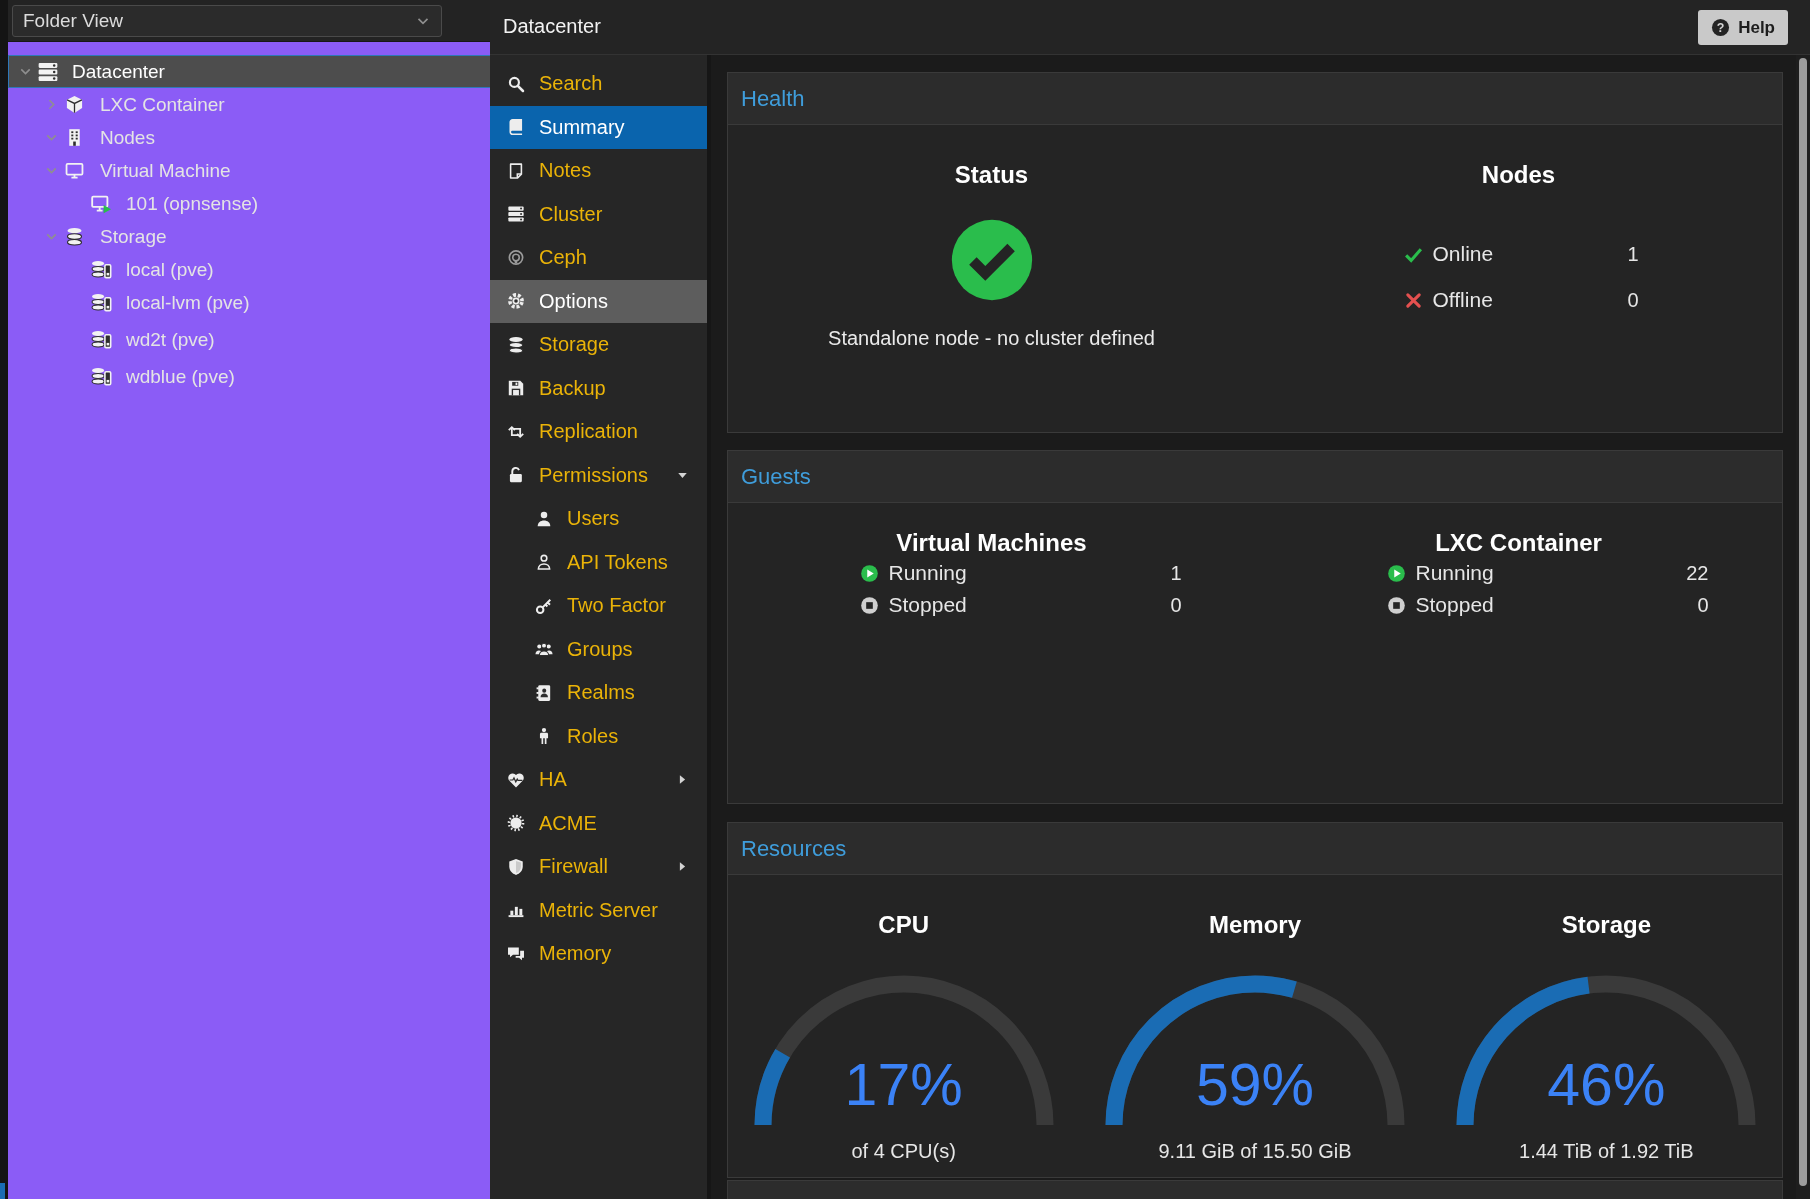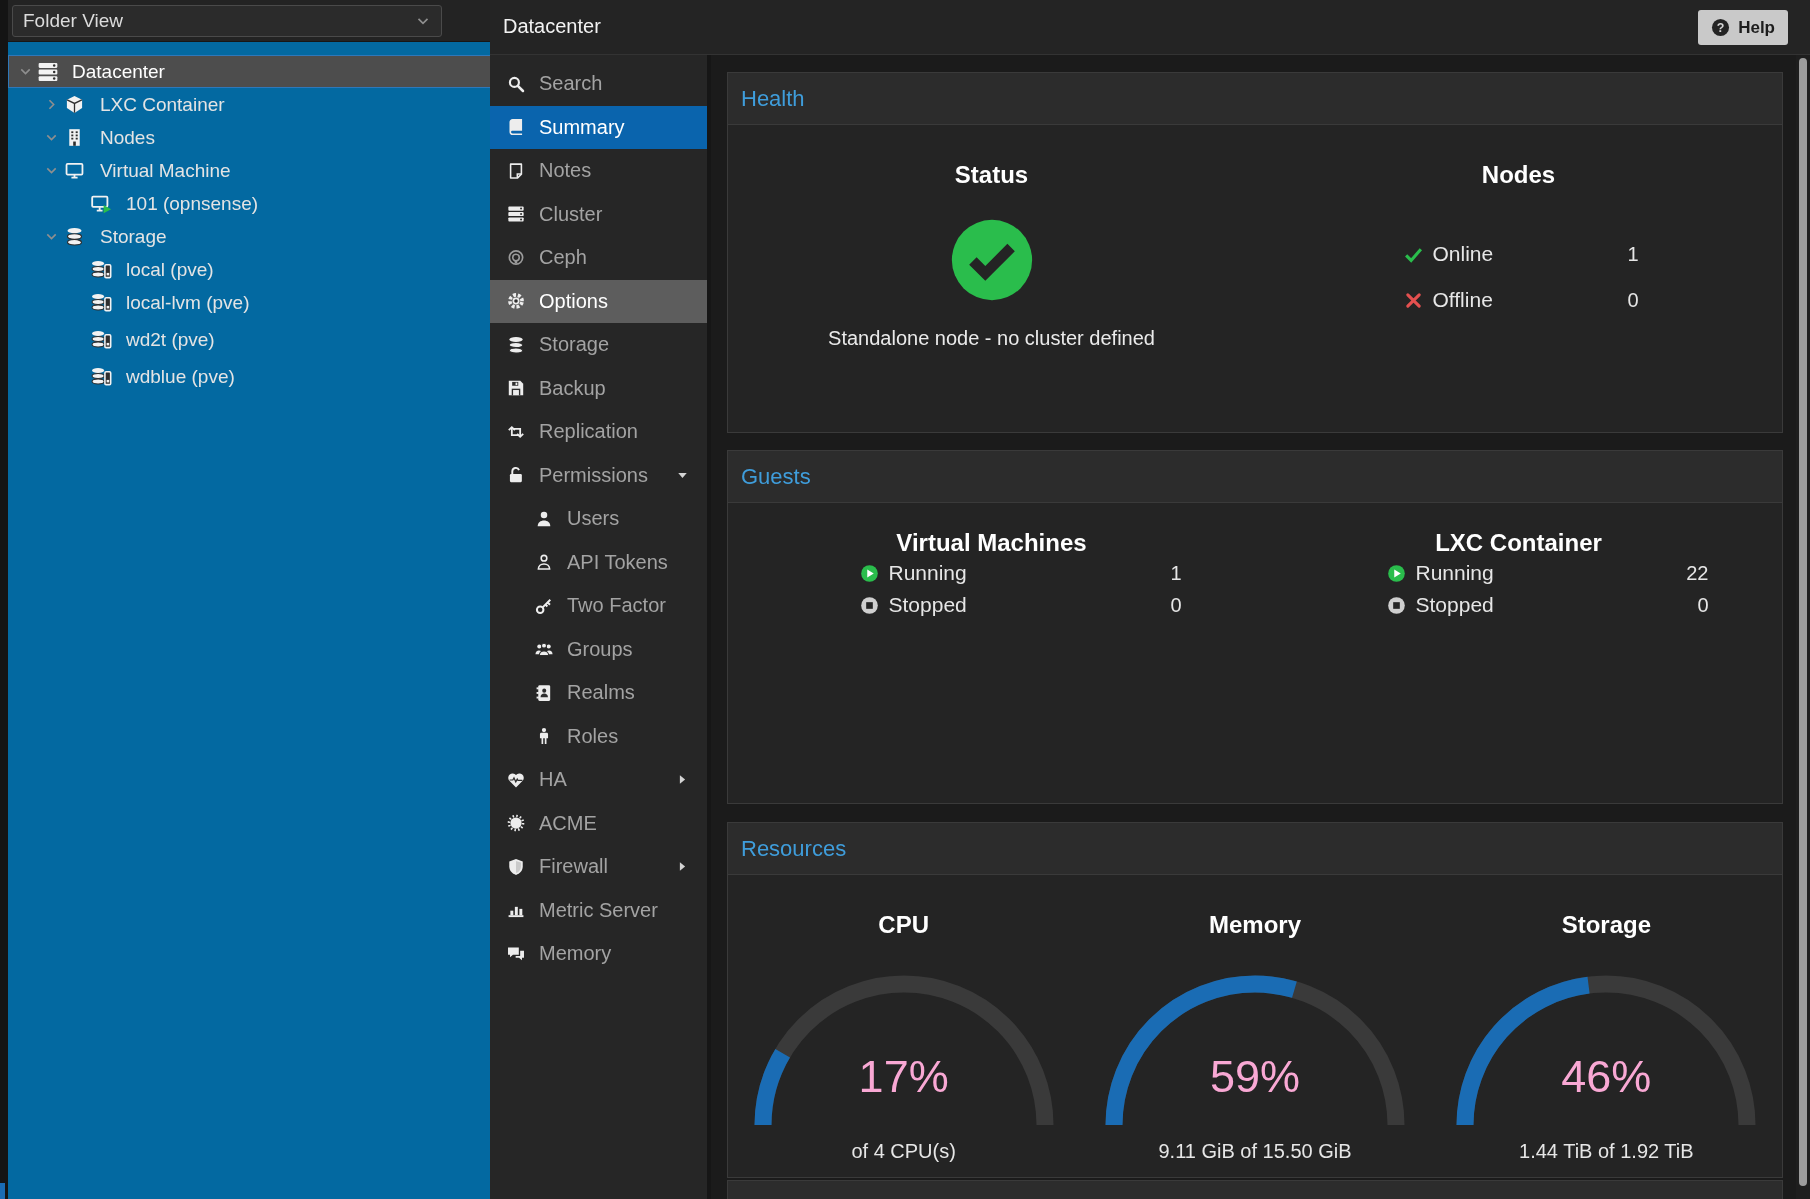--- a/index.html
+++ b/index.html
@@ -1,21 +1,21 @@
 <!DOCTYPE html>
 <html><head>
 <meta charset="utf-8">
 <style>
   html,body{margin:0;padding:0;background:#101010;}
   #root{position:relative;width:1810px;height:1199px;overflow:hidden;background:#141414;
         font-family:"Liberation Sans",sans-serif;color:#e6e6e6;}
   svg{display:block;width:100%;height:100%;}
 
   
-  .tree-panel{position:absolute;left:8px;top:0;width:541px;height:1199px;background:#0369a1;}
+  .tree-panel{position:absolute;left:8px;top:0;width:541px;height:1199px;background:#8b5cf6;}
   .tree-toolbar{position:absolute;left:0;top:0;right:0;height:42px;background:#232323;
                 border-bottom:1px solid #171717;box-sizing:border-box;}
   .combo{position:absolute;left:4px;top:5px;width:430px;height:32px;background:#2b2b2b;
          border:1px solid #4a4a4a;border-radius:3px;display:flex;align-items:center;
          padding:0 10px;box-sizing:border-box;font-size:19px;color:#dcdcdc;cursor:pointer;}
   .combo .chev{margin-left:auto;width:16px;height:16px;color:#8f8f8f;}
   .gear-btn{position:absolute;right:3px;top:4px;width:36px;height:34px;background:#414141;
             border:1px solid #5c5c5c;border-radius:3px;display:flex;align-items:center;
             justify-content:center;cursor:pointer;}
   .gear-btn .ic{width:20px;height:20px;color:#ffffff;}
@@ -37,21 +37,21 @@
   .topbar .title{position:absolute;left:13px;top:15px;font-size:20px;color:#f2f2f2;}
   .help-btn{position:absolute;right:22px;top:10px;height:35px;padding:0 13px;background:#c9c9c9;
             border-radius:3px;display:flex;align-items:center;gap:8px;color:#1d1d1d;
             font-size:17px;font-weight:bold;cursor:pointer;}
   .help-btn .ic{width:19px;height:19px;}
 
   
   .nav-panel{position:absolute;left:490px;top:55px;width:221px;bottom:0;background:#262626;
              border-right:4px solid #161616;box-sizing:border-box;padding-top:7px;}
   .nav-item{position:relative;height:43.5px;display:flex;align-items:center;font-size:20px;
-            color:#a3a3a3;cursor:pointer;}
+            color:#eab308;cursor:pointer;}
   .nav-item .ico{position:absolute;left:17px;width:18px;height:18px;color:#ededed;}
   .nav-item .lbl{position:absolute;left:49px;white-space:nowrap;}
   .nav-item.ind .ico{left:45px;} .nav-item.ind .lbl{left:77px;}
   .nav-item.sel{background:#0a64ad;color:#ffffff;}
   .nav-item.hov{background:#5d5d5d;color:#ffffff;}
   .nav-item.dim .ico{color:#9b9b9b;}
   .nav-item .sub{position:absolute;right:18px;width:13px;height:13px;color:#d4d4d4;}
 
   
   .main{position:absolute;left:711px;top:55px;right:0;bottom:0;background:#1b1b1b;}
@@ -74,21 +74,21 @@
   .nrow .val{margin-left:auto;margin-right:90px;font-size:20px;}
   .gcol .colhead{margin-top:26px;}
   .grows{}
   .grow{width:440px;margin:0 auto;display:flex;align-items:center;height:32px;
         padding-left:88px;box-sizing:border-box;font-size:21px;text-align:left;}
   .grow .ic{width:19px;height:19px;margin-right:10px;flex:none;}
   .grow .val{margin-left:auto;margin-right:30px;font-size:20px;}
   .rcol{width:352px;text-align:center;}
   .res-cols{display:flex;justify-content:center;width:100%;}
   .gauge{position:relative;width:302px;height:151px;margin:36px auto 0;}
-  .gauge .pct{position:absolute;left:0;right:0;top:76px;font-size:45px;color:#f9a8d4;}
+  .gauge .pct{position:absolute;left:0;right:0;top:76px;font-size:59px;color:#3b82f6;}
   .detail{margin-top:14px;font-size:20px;color:#e6e6e6;}
   .next-strip{position:absolute;left:16px;top:1125px;width:1056px;height:19px;background:#2c2c2c;
               border:1px solid #3a3a3a;border-bottom:none;box-sizing:border-box;}
 
   
   .sbar{position:absolute;right:0;top:55px;width:14px;bottom:0;background:#1e1e1e;}
   .sthumb{position:absolute;left:3px;right:3px;top:3px;height:1128px;background:#9c9c9c;border-radius:4px;cursor:pointer;}
   .blue-corner{position:absolute;left:0;top:1183px;width:5px;height:16px;background:#1a6cb4;}
 </style>
 </head>

